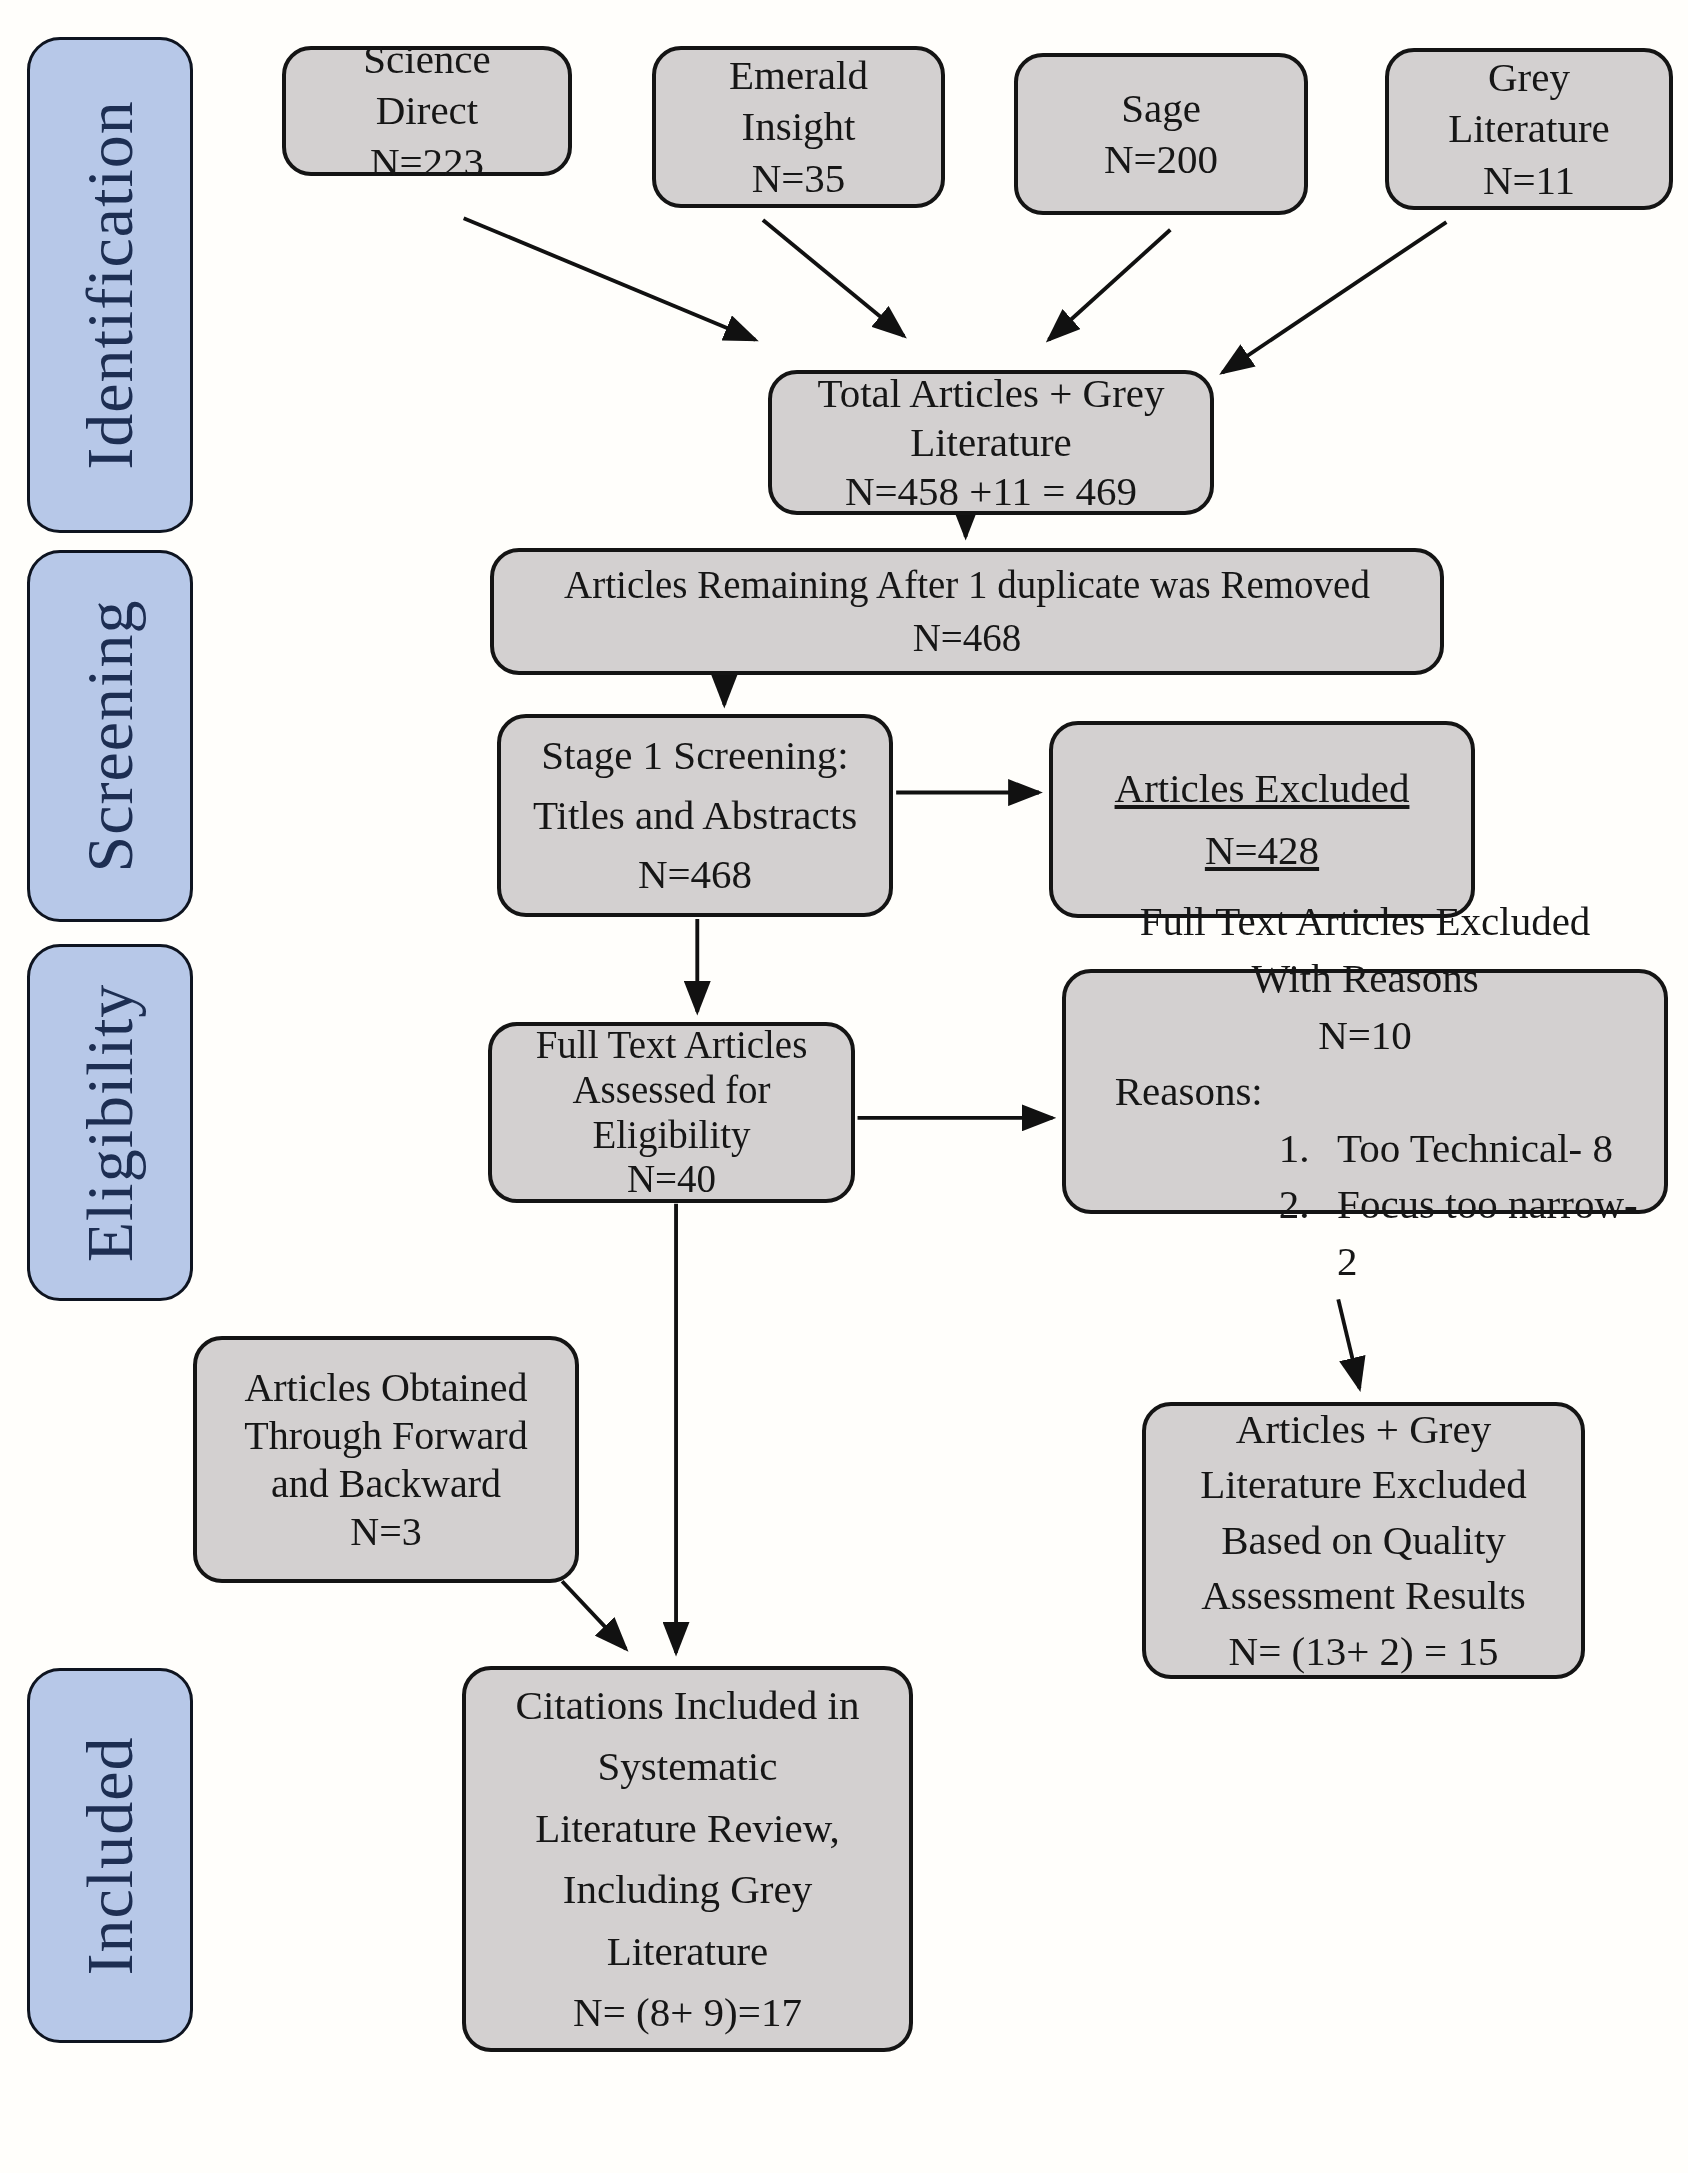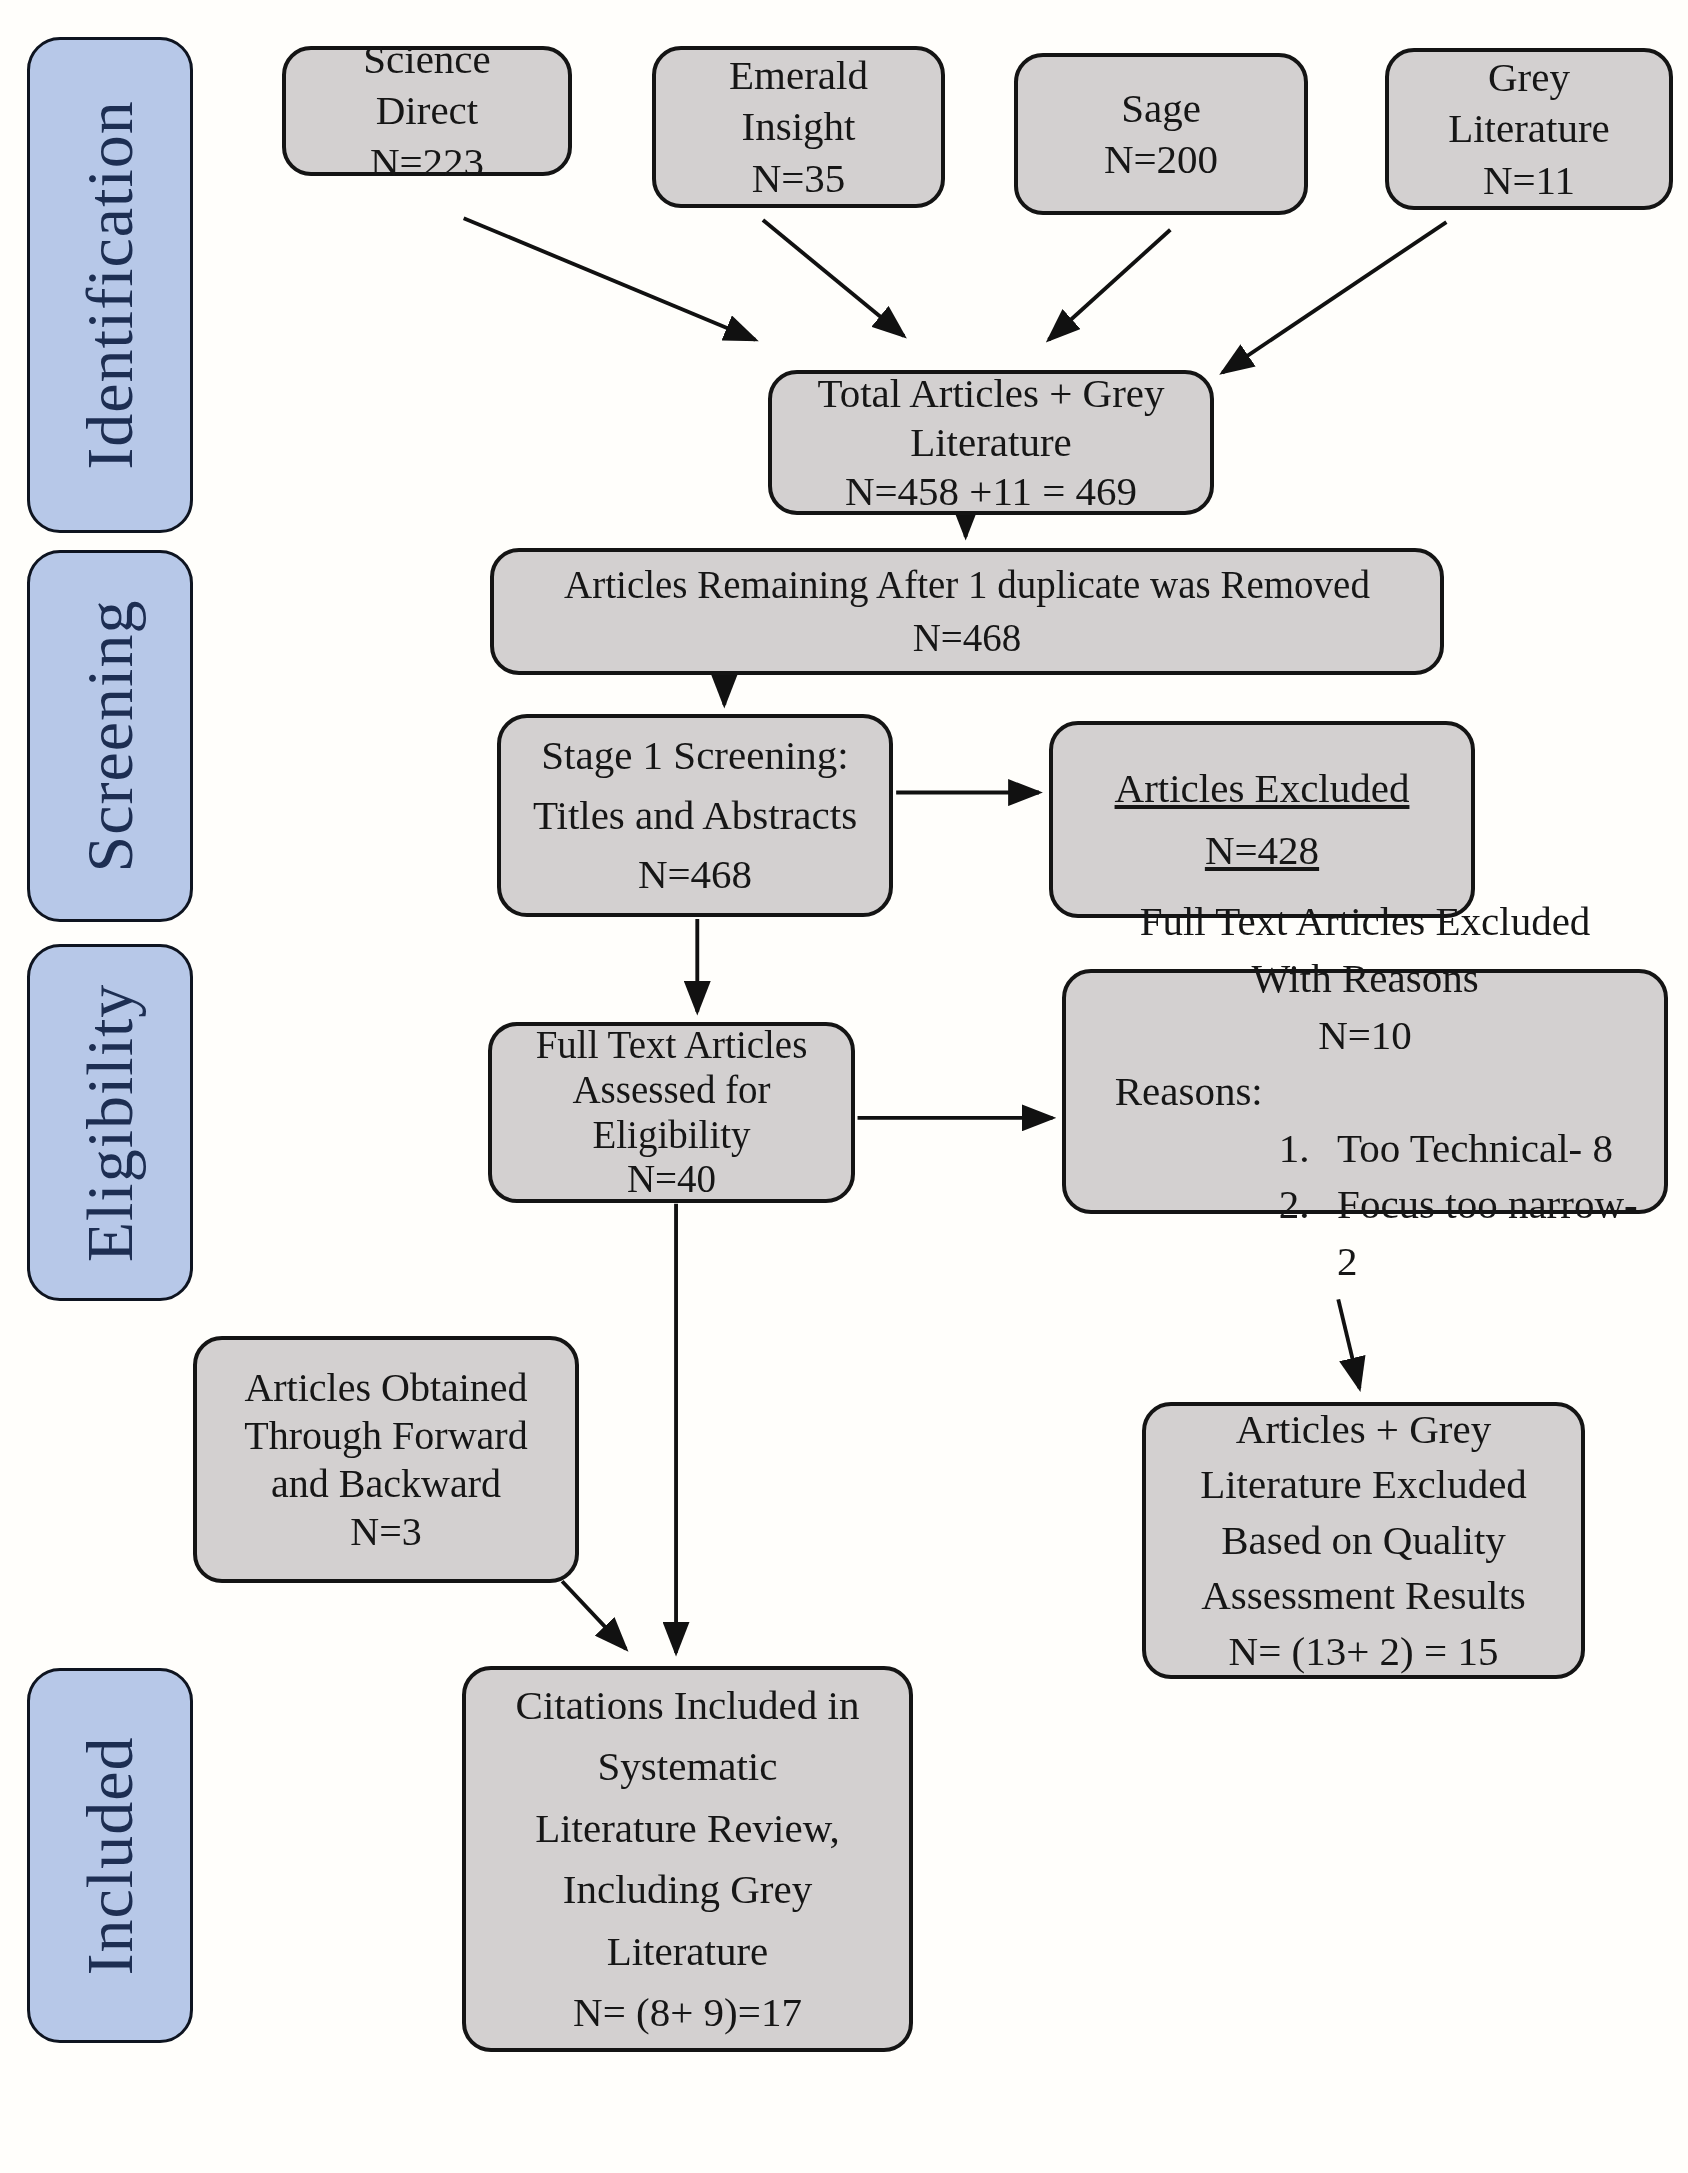--- a/index.html
+++ b/index.html
@@ -65,21 +65,21 @@
     padding: 3.9px 7.7px;
   }
 
   .n-science   { left: 282px;  top: 46px;   width: 290px; height: 130px; line-height: 1.25; }
   .n-emerald   { left: 652px;  top: 46px;   width: 293px; height: 162px; line-height: 1.25; justify-content: center; }
   .n-sage      { left: 1014px; top: 53px;   width: 294px; height: 162px; line-height: 1.25; }
   .n-grey      { left: 1385px; top: 48px;   width: 288px; height: 162px; line-height: 1.25; }
 
   .n-total     { left: 768px;  top: 370px;  width: 446px; height: 145px; line-height: 1.2; }
   .n-remaining { left: 490px;  top: 548px;  width: 954px; height: 127px; font-size: 39px; line-height: 1.35; }
-  .n-stage1    { left: 497px;  top: 714px;  width: 396px; height: 203px; line-height: 1.45; border-radius: 30px; }
+  .n-stage1    { left: 497px;  top: 714px;  width: 396px; height: 203px; line-height: 1.45; }
   .n-excl1     { left: 1049px; top: 721px;  width: 426px; height: 197px; line-height: 1.5; text-decoration: underline; }
   .n-fulltext  { left: 488px;  top: 1022px; width: 367px; height: 181px; font-size: 39px; line-height: 1.15; }
   .n-ftexcl    { left: 1062px; top: 969px; width: 606px; height: 245px; line-height: 1.38; }
   .n-obtained  { left: 193px;  top: 1336px; width: 386px; height: 247px; font-size: 40px; line-height: 1.2; align-items: center; }
   .n-qualexcl  { left: 1142px; top: 1402px; width: 443px; height: 277px; line-height: 1.35; }
   .n-citations { left: 462px;  top: 1666px; width: 451px; height: 386px; line-height: 1.5; }
 
   .n-ftexcl .reasons-label {
     text-align: left;
     padding-left: 41px;

